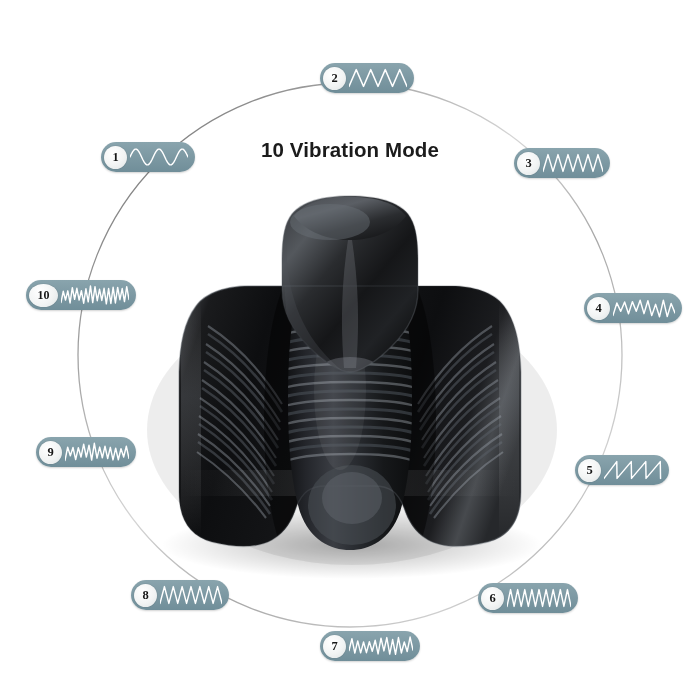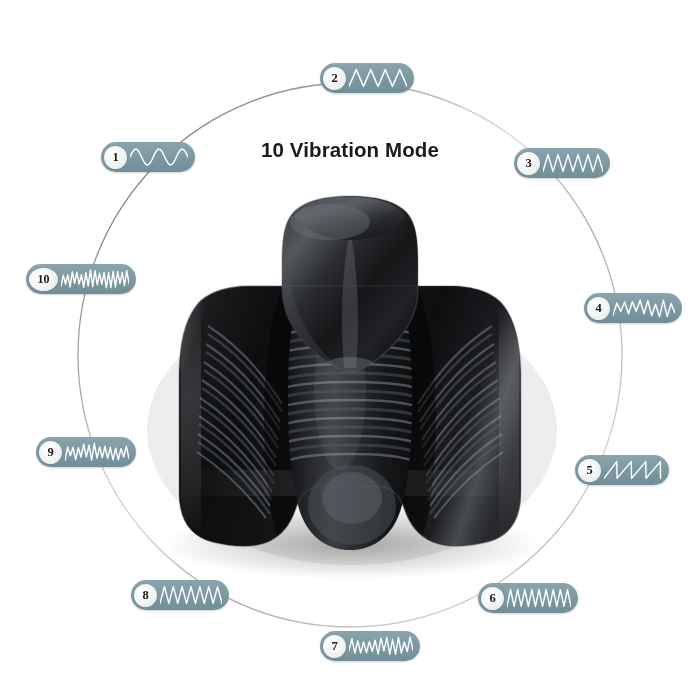--- a/index.html
+++ b/index.html
@@ -408,21 +408,21 @@
         <svg width="62" height="20" viewBox="0 0 62 20" class="badge-wave">
           <path d="M0.00 18.40 L4.43 1.60 L8.86 18.40 L13.29 1.60 L17.71 18.40 L22.14 1.60 L26.57 18.40 L31.00 1.60 L35.43 18.40 L39.86 1.60 L44.29 18.40 L48.71 1.60 L53.14 18.40 L57.57 1.60 L62.00 18.40" fill="none" stroke="#ffffff" stroke-width="1.45" stroke-linejoin="round" stroke-linecap="round"></path>
         </svg>
       </div>
       <div class="badge" title="Vibration mode 9 - rapid irregular wave" style="left: 36px; top: 437px;">
         <div class="badge-num">9</div>
         <svg width="64" height="20" viewBox="0 0 64 20" class="badge-wave">
           <path d="M0.00 18.44 L2.67 5.11 L5.33 13.76 L8.00 5.51 L10.67 17.59 L13.33 5.71 L16.00 15.07 L18.67 2.16 L21.33 15.13 L24.00 3.23 L26.67 18.08 L29.33 1.28 L32.00 16.19 L34.67 5.11 L37.33 15.80 L40.00 4.25 L42.67 16.57 L45.33 5.35 L48.00 17.90 L50.67 6.16 L53.33 17.72 L56.00 6.62 L58.67 15.00 L61.33 4.27 L64.00 16.31" fill="none" stroke="#ffffff" stroke-width="1.45" stroke-linejoin="round" stroke-linecap="round"></path>
         </svg>
       </div>
-      <div class="badge" title="Vibration mode 10 - maximum intensity wave" style="left: 26px; top: 264px;">
+      <div class="badge" title="Vibration mode 10 - maximum intensity wave" style="left: 26px; top: 280px;">
         <div class="badge-num wide">10</div>
         <svg width="68" height="20" viewBox="0 0 68 20" class="badge-wave">
           <path d="M0.00 17.48 L2.27 6.31 L4.53 15.02 L6.80 5.83 L9.07 17.96 L11.33 2.62 L13.60 14.26 L15.87 3.31 L18.13 15.03 L20.40 5.67 L22.67 18.17 L24.93 3.77 L27.20 16.83 L29.47 1.01 L31.73 17.58 L34.00 1.66 L36.27 15.73 L38.53 4.33 L40.80 15.45 L43.07 3.32 L45.33 18.78 L47.60 3.55 L49.87 18.43 L52.13 2.34 L54.40 17.92 L56.67 2.44 L58.93 14.73 L61.20 3.55 L63.47 16.52 L65.73 1.71 L68.00 14.48" fill="none" stroke="#ffffff" stroke-width="1.45" stroke-linejoin="round" stroke-linecap="round"></path>
         </svg>
       </div>
     </div>
 
 </div>
 
 </body></html>

